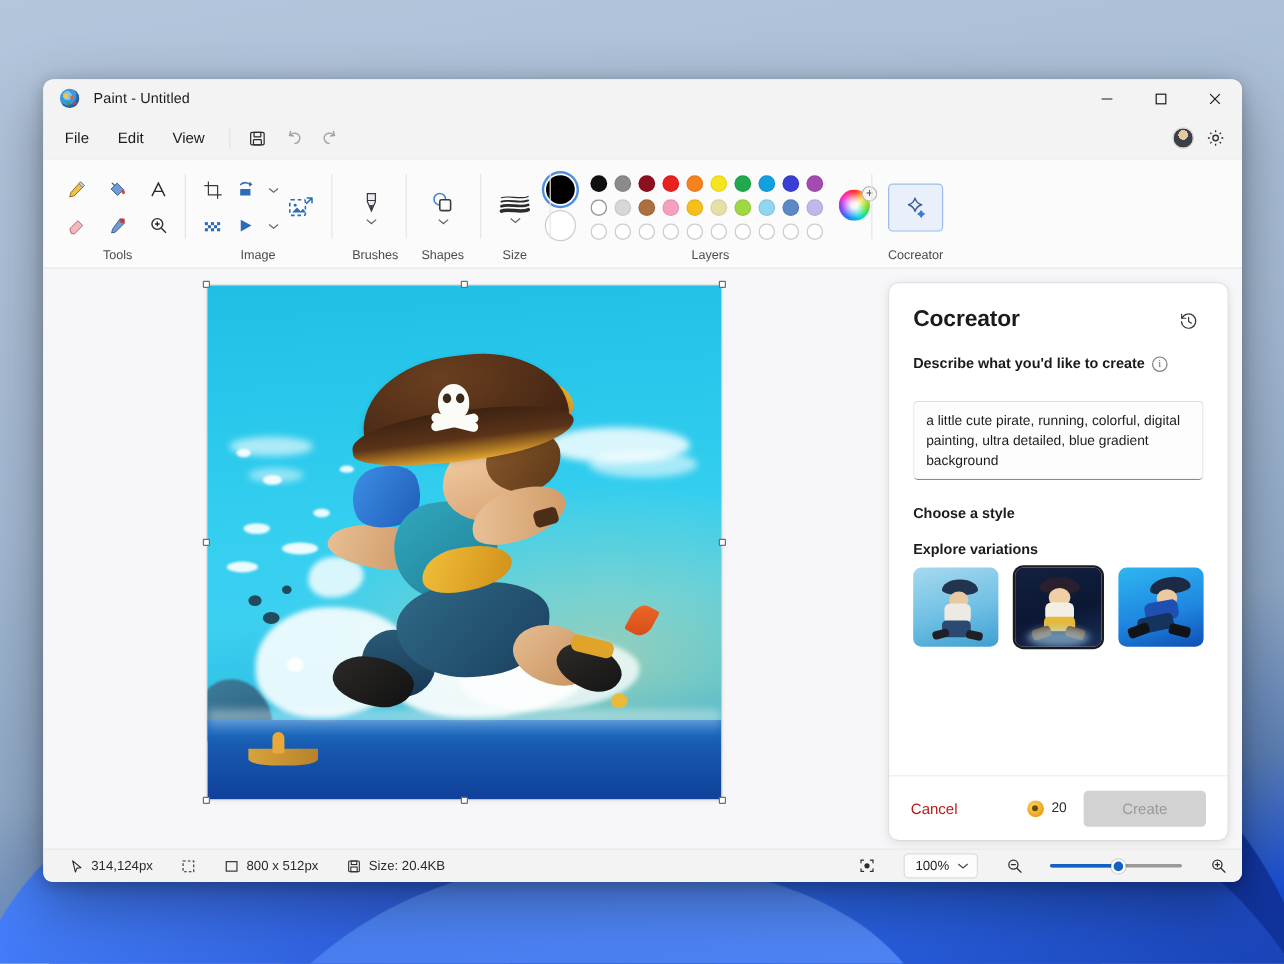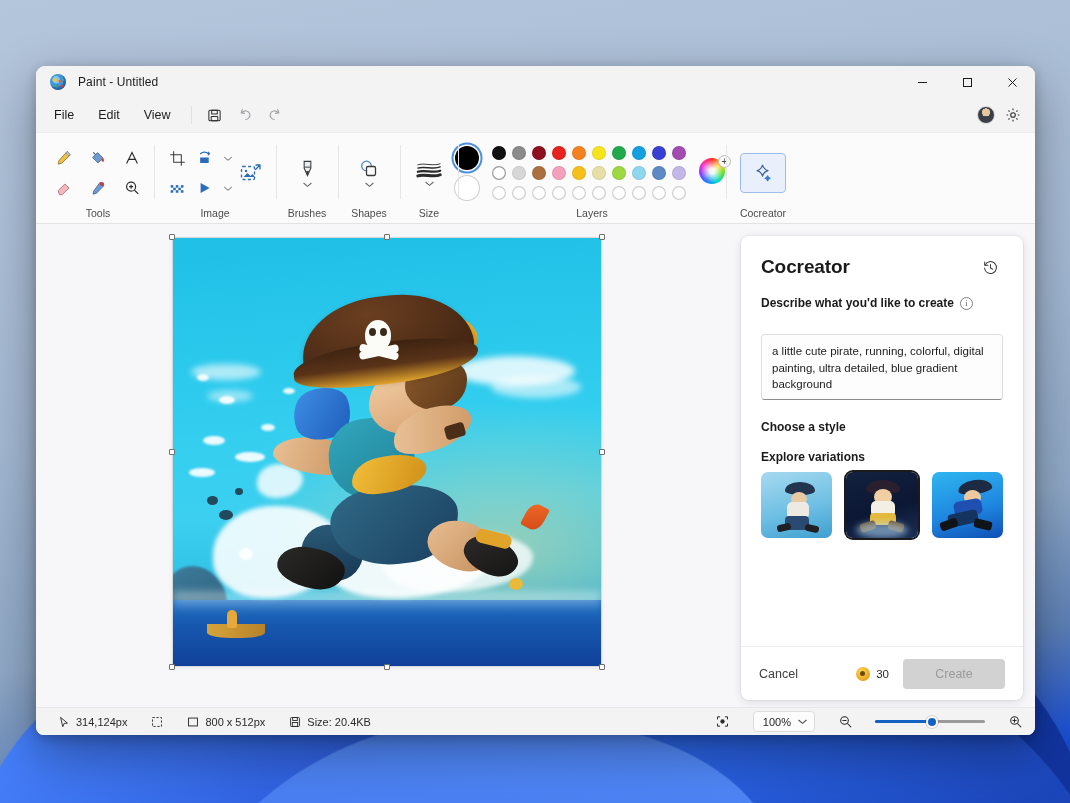--- a/index.html
+++ b/index.html
@@ -425,21 +425,21 @@
   .vt-2 { background: linear-gradient(165deg,#13213f 0%,#0b1733 55%,#1a2e57 100%); }
   .vt-3 { background: linear-gradient(165deg,#2fb6f0 0%,#1e86e0 58%,#0f4fb5 100%); }
   .vt-fig { position: absolute; }
   .vt-hat { border-radius: 50% 50% 46% 54% / 70% 70% 34% 34%; }
   .cc-foot {
     flex: 0 0 54px;
     border-top: 1px solid #ededed;
     display: flex; align-items: center;
     padding: 0 18px; gap: 14px;
   }
-  .cancel-link { font-size: 12.5px; color: #404040; }
+  .cancel-link { font-size: 12.5px; color: #b91c1c; }
   .credits { margin-left: auto; display: flex; align-items: center; gap: 6px; font-size: 11.5px; color: #2b2b2b; }
   .coin {
     width: 14px; height: 14px; border-radius: 50%;
     background: radial-gradient(circle at 40% 35%, #ffd85e, #e8a21c 70%, #c07e0e);
     position: relative;
   }
   .coin::after {
     content: ""; position: absolute; left: 4px; top: 4px;
     width: 5px; height: 5px; border-radius: 50%; background: #6b4a08;
   }
@@ -653,21 +653,21 @@
             <rect x="2.5" y="5.5" width="13" height="13" rx="1.2" stroke="#2b6cb8" stroke-width="1.3" stroke-dasharray="3 2.4"></rect>
             <circle cx="7" cy="10" r="1.2" fill="#2b6cb8"></circle>
             <path d="M4.5 16 8.5 12l3 3 2-2 2.5 3z" fill="#2b6cb8"></path>
             <path d="M16.5 8.5 21 4m0 0h-4m4 0v4" stroke="#2b6cb8" stroke-width="1.3" stroke-linecap="round"></path>
           </svg>
         </div>
       </div>
       <div class="rib-label">Image</div>
     </div>
 
-    <div class="rib-group" style="width:62px;">
+    <div class="rib-group" style="width:62px;align-items:flex-end;">
       <div class="rib-body">
         <div class="big-btn">
           <svg width="21" height="21" viewBox="0 0 22 22" fill="none">
             <path d="M7.5 2.5h7v7l-3.5 8-3.5-8z" fill="#e9edf2" stroke="#3a3a3a" stroke-width="1.1"></path>
             <path d="M7.5 8.5h7" stroke="#3a3a3a" stroke-width="1"></path>
             <path d="M9.5 12.5h3l-1.5 5z" fill="#3a3a3a"></path>
           </svg>
           <svg class="chev" width="11" height="7" viewBox="0 0 12 8" fill="none" stroke="currentColor" stroke-width="1.2">
               <path d="M1.5 2.3 6 6.1l4.5-3.8"></path>
             </svg>
@@ -881,21 +881,21 @@
             <div class="vt-fig" style="left:8px;top:48px;width:18px;height:9px;background:#101418;border-radius:3px;transform:rotate(-20deg);"></div>
             <div class="vt-fig" style="left:42px;top:48px;width:18px;height:9px;background:#101418;border-radius:3px;transform:rotate(14deg);"></div>
           </div>
         </div>
       </div>
 
       <div class="cc-foot">
         <div class="cancel-link">Cancel</div>
         <div class="credits">
           <div class="coin"></div>
-          <span>30</span>
+          <span>20</span>
         </div>
         <button class="create-btn">Create</button>
       </div>
     </div>
   </div>
 
   <div class="statusbar">
     <div class="sb-item">
       <svg width="12" height="12" viewBox="0 0 14 14" fill="none" stroke="#2b2b2b" stroke-width="1.1" stroke-linejoin="round">
         <path d="M3 1.6 11 8.3 7.2 8.7 5.6 12.4z"></path>

